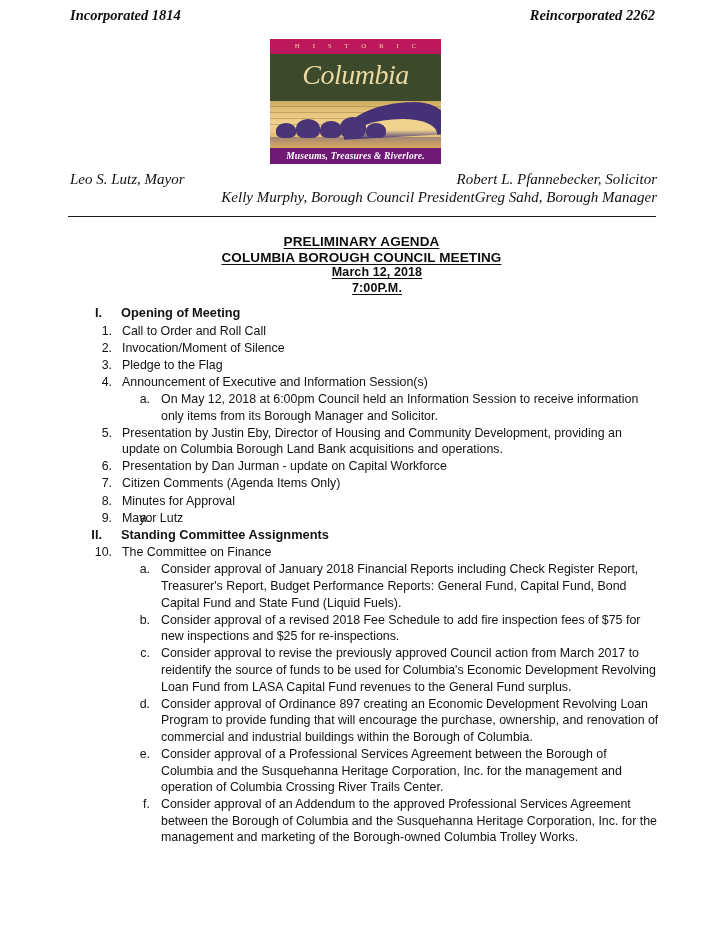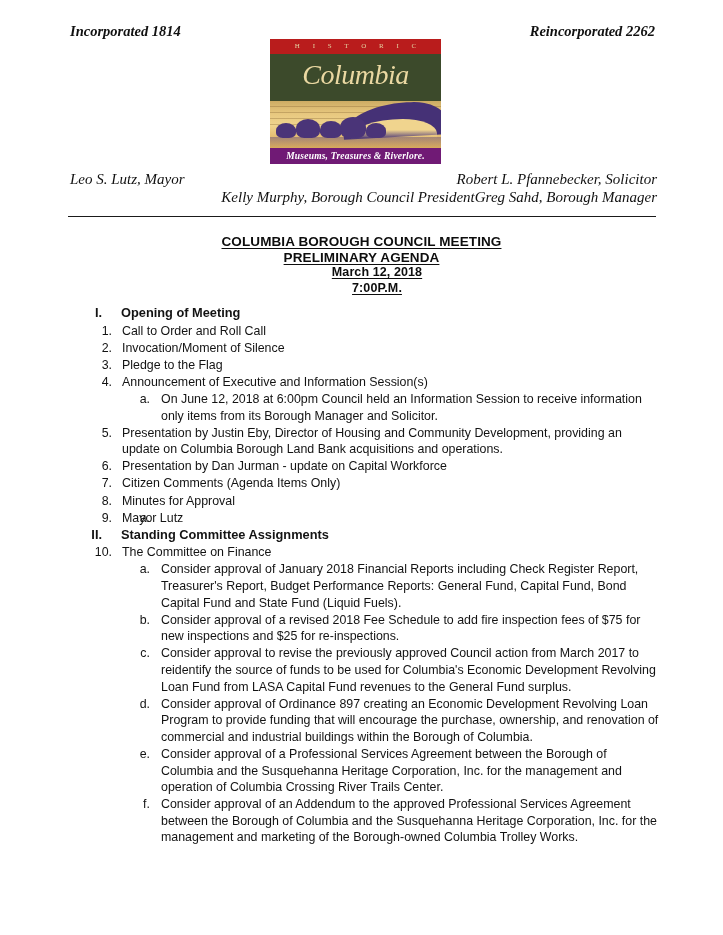--- a/index.html
+++ b/index.html
@@ -16,21 +16,21 @@
     overflow: hidden;
   }
 
   
   .masthead {
     position: relative;
     height: 170px;
   }
   .inc-left, .inc-right {
     position: absolute;
-    top: 23px;
+    top: 7px;
     font-family: "Liberation Serif", serif;
     font-weight: bold;
     font-style: italic;
     font-size: 14.5px;
     color: #111;
     white-space: nowrap;
   }
   .inc-left  { left: 70px; }
   .inc-right { right: 68px; }
 
@@ -38,21 +38,21 @@
   .logo {
     position: absolute;
     left: 270px;
     top: 39px;
     width: 171px;
     height: 125px;
     overflow: hidden;
   }
   .logo-historic {
     height: 15px;
-    background: #b91c1c;
+    background: #be185d;
     color: #e4d2a0;
     font-family: "Liberation Serif", serif;
     font-size: 7px;
     letter-spacing: 5.5px;
     text-align: center;
     line-height: 15px;
     text-indent: 5.5px;
   }
   .logo-green {
     height: 47px;
@@ -286,33 +286,33 @@
   </div>
   <div class="row r2">
     <div class="left">Kelly Murphy, Borough Council President</div>
     <div class="right">Greg Sahd, Borough Manager</div>
   </div>
 </div>
 
 <hr class="divider">
 
 <div class="titleblock">
+  <div class="tline"><span>PRELIMINARY AGENDA</span></div>
   <div class="tline"><span>COLUMBIA BOROUGH COUNCIL MEETING</span></div>
-  <div class="tline"><span>PRELIMINARY AGENDA</span></div>
   <div class="tline small"><span>March 12, 2018</span></div>
   <div class="tline small"><span>7:00P.M.</span></div>
 </div>
 
 <div class="agenda" id="agenda-body">
     <div class="lvl1"><span class="marker">I.</span><span>Opening of Meeting</span></div>
     <div class="lvl2"><span class="marker">1.</span><span>Call to Order and Roll Call</span></div>
     <div class="lvl2"><span class="marker">2.</span><span>Invocation/Moment of Silence</span></div>
     <div class="lvl2"><span class="marker">3.</span><span>Pledge to the Flag</span></div>
     <div class="lvl2"><span class="marker">4.</span><span>Announcement of Executive and Information Session(s)</span></div>
-    <div class="lvl3"><span class="marker">a.</span><span>On June 12, 2018 at 6:00pm Council held an Information Session to receive information only items from its Borough Manager and Solicitor.</span></div>
+    <div class="lvl3"><span class="marker">a.</span><span>On May 12, 2018 at 6:00pm Council held an Information Session to receive information only items from its Borough Manager and Solicitor.</span></div>
     <div class="lvl2"><span class="marker">5.</span><span>Presentation by Justin Eby, Director of Housing and Community Development, providing an update on Columbia Borough Land Bank acquisitions and operations.</span></div>
     <div class="lvl2"><span class="marker">6.</span><span>Presentation by Dan Jurman - update on Capital Workforce</span></div>
     <div class="lvl2"><span class="marker">7.</span><span>Citizen Comments (Agenda Items Only)</span></div>
     <div class="lvl2"><span class="marker">8.</span><span>Minutes for Approval</span></div>
     <div class="lvl3"><span class="marker">a.</span></div>
     <div class="lvl2"><span class="marker">9.</span><span>Mayor Lutz</span></div>
     <div class="lvl1"><span class="marker">II.</span><span>Standing Committee Assignments</span></div>
     <div class="lvl2"><span class="marker">10.</span><span>The Committee on Finance</span></div>
     <div class="lvl3"><span class="marker">a.</span><span>Consider approval of January 2018 Financial Reports including Check Register Report, Treasurer's Report, Budget Performance Reports:  General Fund, Capital Fund, Bond Capital Fund and State Fund (Liquid Fuels).</span></div>
     <div class="lvl3"><span class="marker">b.</span><span>Consider approval of a revised 2018 Fee Schedule to add fire inspection fees of $75 for new inspections and $25 for re-inspections.</span></div>

